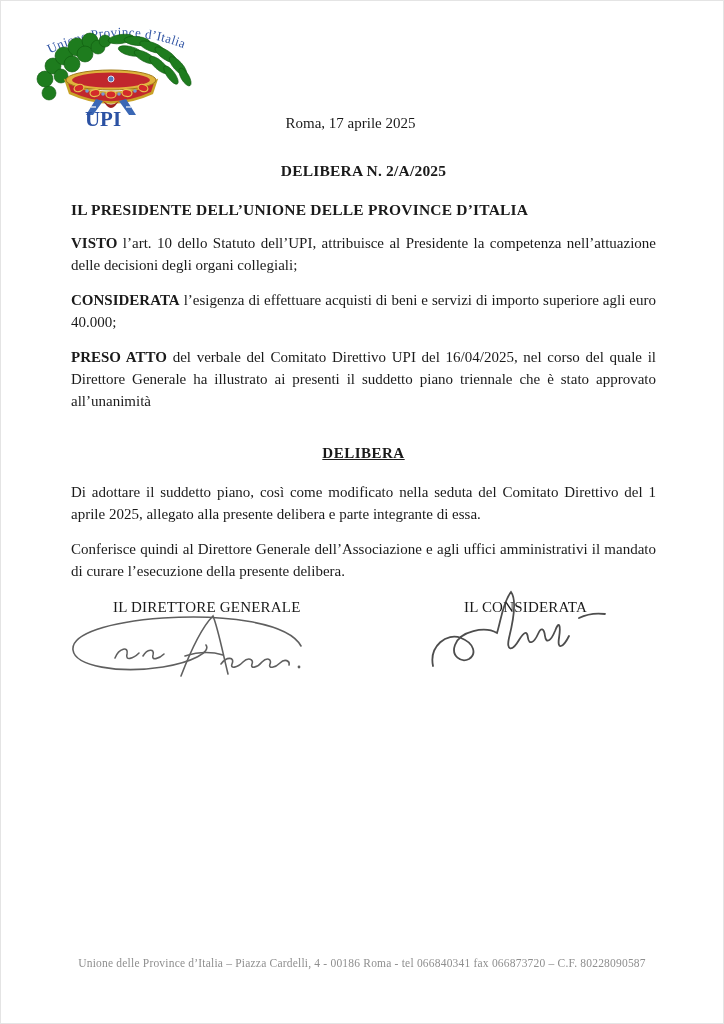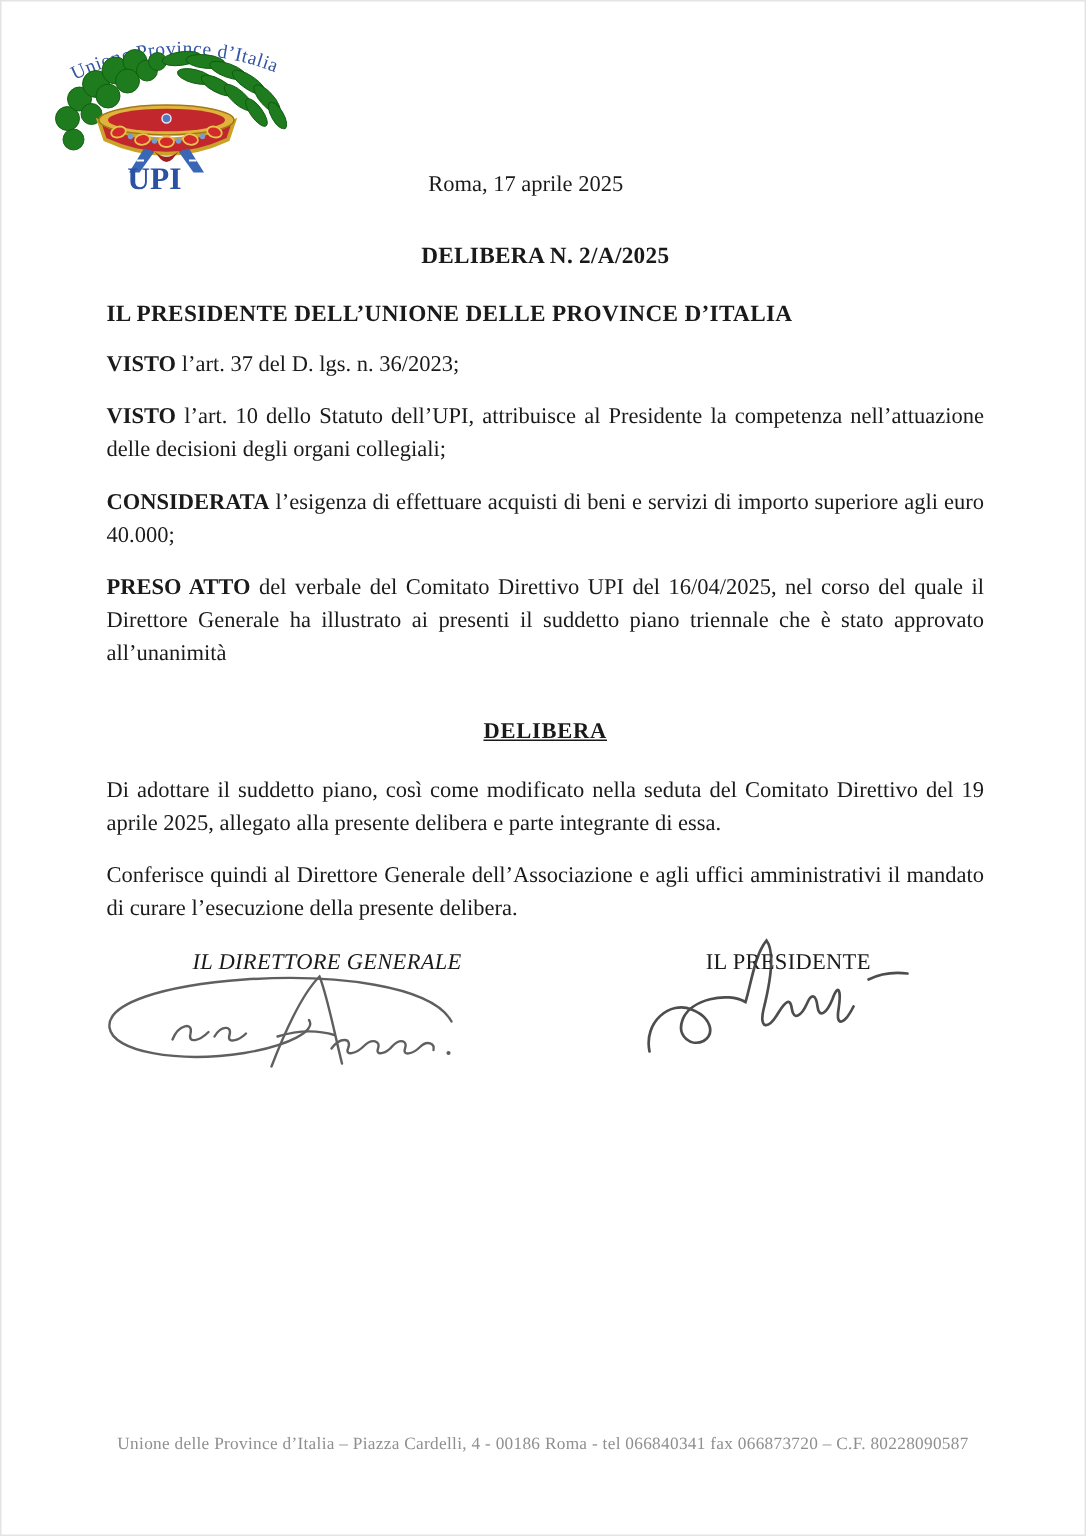--- a/index.html
+++ b/index.html
@@ -55,21 +55,21 @@
   .sig-row{
     position:relative;
     height:150px;
     margin-top:16px;
   }
   .sig-label{
     font-size:15px;
     letter-spacing:.2px;
     white-space:nowrap;
   }
-  .sig-left-col{position:absolute;left:42px;top:0;width:210px;text-align:center;font-style:italic;}
+  .sig-left-col{position:absolute;left:42px;top:0;width:210px;}
   .sig-right-col{position:absolute;left:382px;top:0;width:145px;text-align:center;}
   .sig-left-svg{position:absolute;left:-8px;top:14px;}
   .sig-right-svg{position:absolute;left:356px;top:-10px;}
   .footer{
     position:absolute;
     left:0;right:0;
     top:956px;
     text-align:center;
     font-size:11.5px;
     color:#8f8f8f;
@@ -149,39 +149,38 @@
 
   <div class="content">
 
     <div class="date-line">Roma, 17 aprile 2025</div>
 
     <div class="doc-number">DELIBERA N. 2/A/2025</div>
 
     <div class="doc-title">IL PRESIDENTE DELL’UNIONE DELLE PROVINCE D’ITALIA</div>
 
     <div class="body-text">
-      <p class="para"><span class="lead">VISTO</span><span> l’art. 37 del D. lgs. n. 36/2023;</span></p>
       <p class="para"><span class="lead">VISTO</span><span> l’art. 10 dello Statuto dell’UPI, attribuisce al Presidente la competenza nell’attuazione delle decisioni degli organi collegiali;</span></p>
       <p class="para"><span class="lead">CONSIDERATA</span><span> l’esigenza di effettuare acquisti di beni e servizi di importo superiore agli euro 40.000;</span></p>
       <p class="para"><span class="lead">PRESO ATTO</span><span> del verbale del Comitato Direttivo UPI del 16/04/2025, nel corso del quale il Direttore Generale ha illustrato ai presenti il suddetto piano triennale che è stato approvato all’unanimità</span></p>
     </div>
 
     <div class="delibera-heading">DELIBERA</div>
 
     <div class="resolution">
-      <p class="para">Di adottare il suddetto piano, così come modificato nella seduta del Comitato Direttivo del 19 aprile 2025, allegato alla presente delibera e parte integrante di essa.</p>
+      <p class="para">Di adottare il suddetto piano, così come modificato nella seduta del Comitato Direttivo del 1 aprile 2025, allegato alla presente delibera e parte integrante di essa.</p>
       <p class="para">Conferisce quindi al Direttore Generale dell’Associazione e agli uffici amministrativi il mandato di curare l’esecuzione della presente delibera.</p>
     </div>
 
     <div class="sig-row">
       <div class="sig-left-col">
         <span class="sig-label">IL DIRETTORE GENERALE</span>
       </div>
       <div class="sig-right-col">
-        <span class="sig-label">IL PRESIDENTE</span>
+        <span class="sig-label">IL CONSIDERATA</span>
       </div>
 
       <svg class="sig-left-svg" width="250" height="75" viewBox="0 0 250 75" fill="none" stroke="#4a4a4a" stroke-width="1.6" stroke-linecap="round" opacity="0.88">
         <path d="M238,34 C225,10 160,2 100,6 C45,10 8,22 10,38 C12,54 55,62 100,55 C130,50 148,40 143,33"></path>
         <path d="M52,46 C56,36 66,34 64,42 C62,49 70,47 76,41 M80,44 C84,37 92,36 90,43 C88,49 96,47 101,42"></path>
         <path d="M118,64 C128,38 140,14 150,4 C155,16 160,42 165,62"></path>
         <path d="M122,44 C138,39 150,40 160,43"></path>
         <path d="M158,52 C164,44 172,45 169,52 C167,57 174,56 180,50 C185,45 191,47 189,52 C187,57 194,56 199,50 C204,45 209,47 207,52 C205,57 212,56 217,51 C222,46 227,49 226,53"></path>
         <circle cx="236" cy="55" r="1.4" fill="#4a4a4a" stroke="none"></circle>
       </svg>

